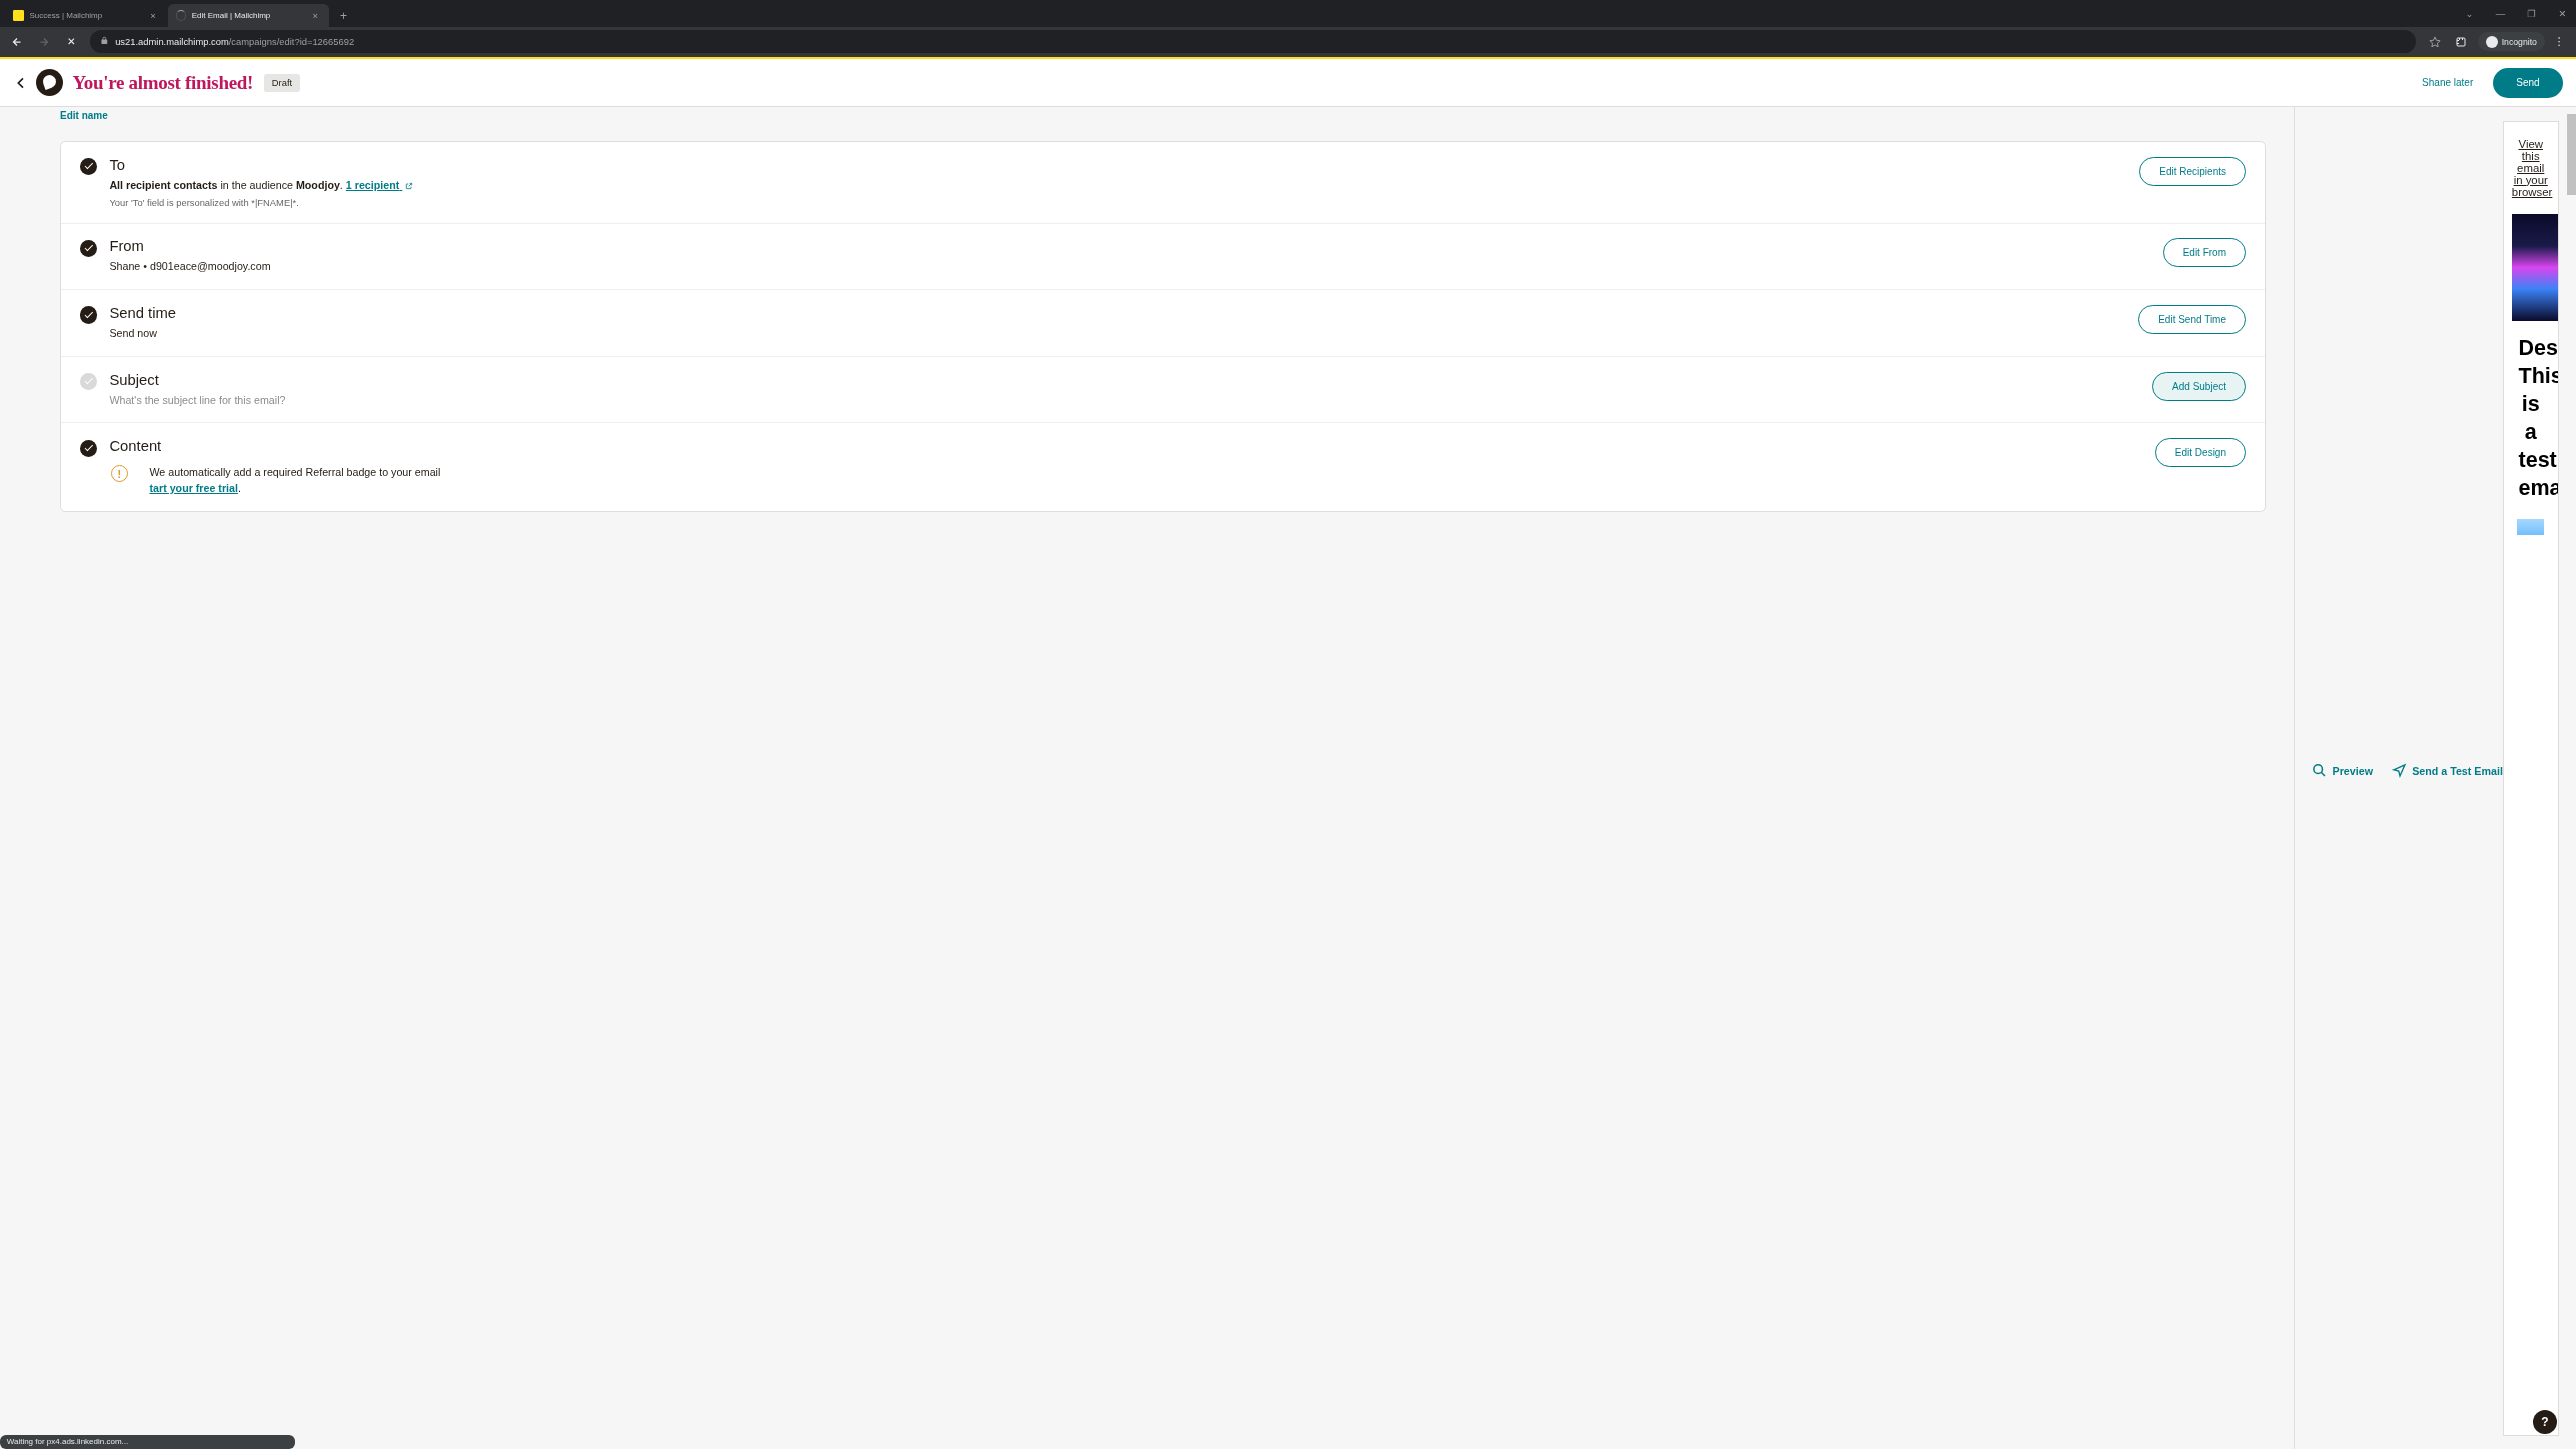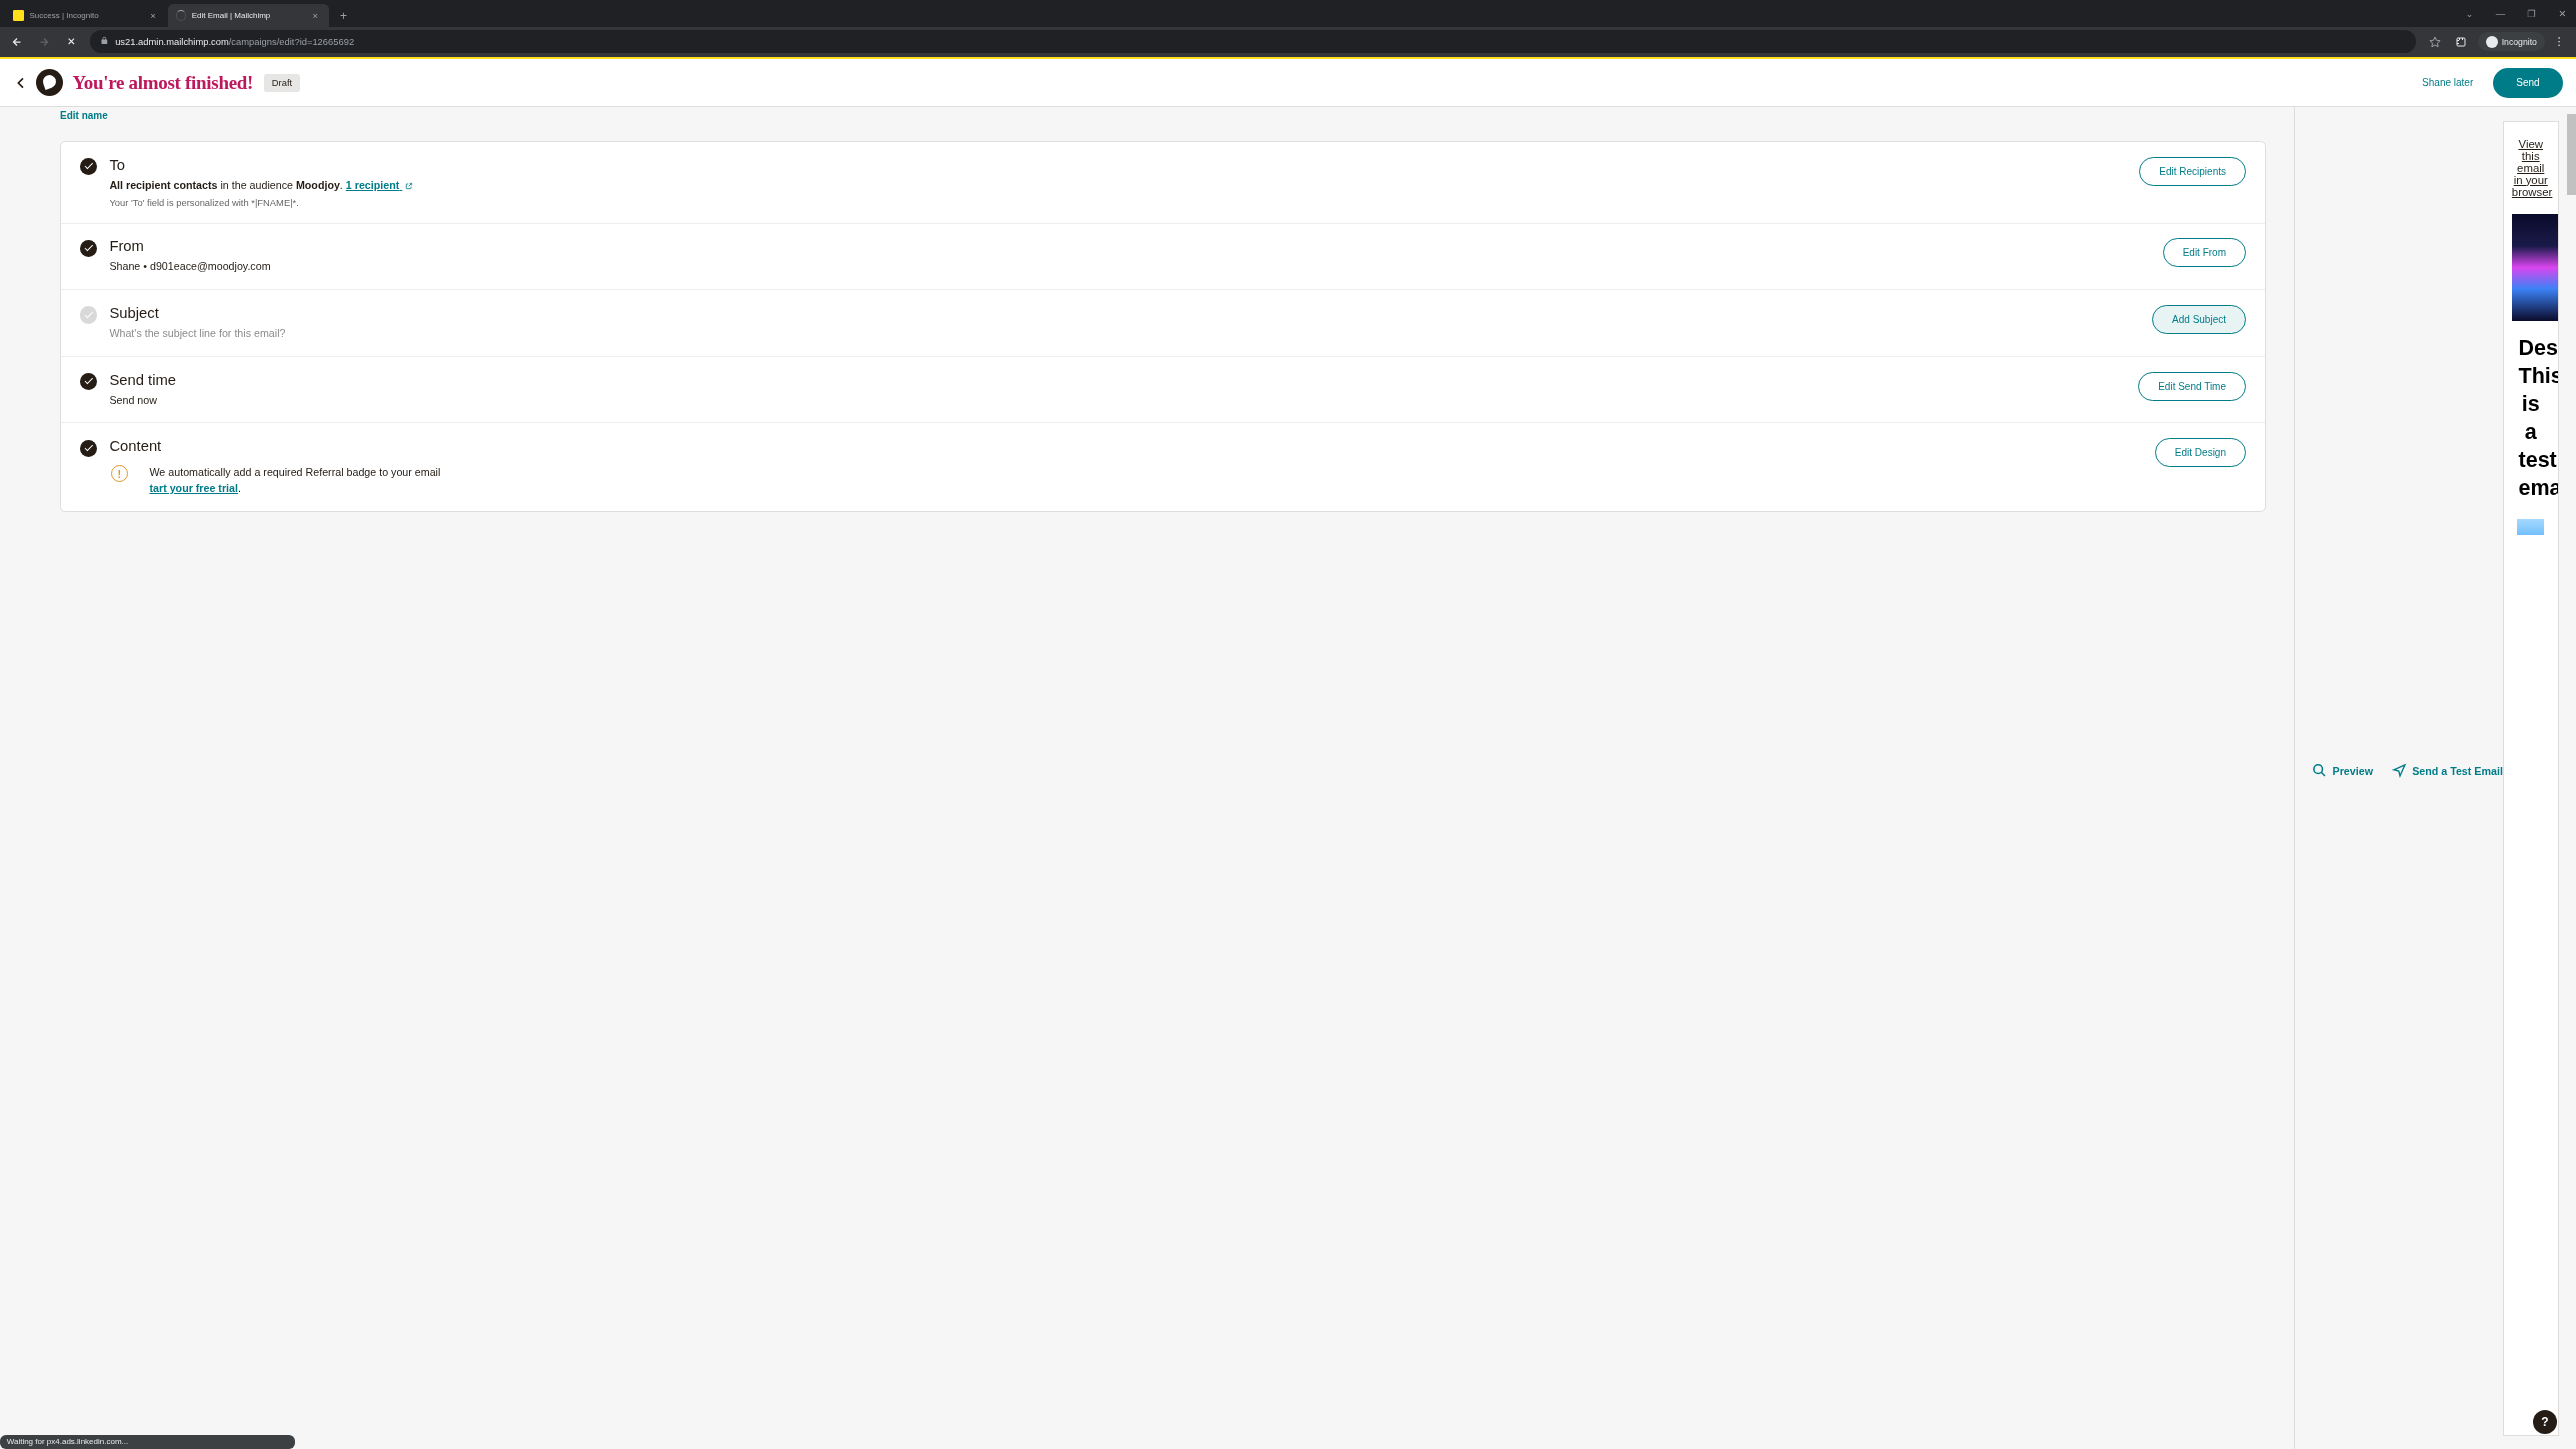--- a/index.html
+++ b/index.html
@@ -102,21 +102,21 @@
     .help-fab { position: fixed; bottom: 14.8px; right: 19px; width: 24px; height: 24px; background: #241c15; color: #fff; border-radius: 50%; display: flex; align-items: center; justify-content: center; font-size: 12px; font-weight: 600; }
 
     .start-trial { color: #007c89; font-weight: 600; text-decoration: underline; }
   </style>
 </head>
 <body>
 
 <div class="browser-chrome">
   <div class="tab inactive">
     <span class="favicon mc"></span>
-    <span class="tab-title">Success | Incognito</span>
+    <span class="tab-title">Success | Mailchimp</span>
     <span class="tab-close">×</span>
   </div>
   <div class="tab active">
     <span class="favicon spinner"></span>
     <span class="tab-title">Edit Email | Mailchimp</span>
     <span class="tab-close">×</span>
   </div>
   <div class="new-tab">+</div>
   <div class="window-controls">
     <span class="win-ctrl">⌄</span>
@@ -214,35 +214,35 @@
         <div class="section-body">
           <div class="section-title">From</div>
           <div class="section-desc">
             <span>Shane</span><span>  •  </span><span>d901eace@moodjoy.com</span>
           </div>
         </div>
         <button class="edit-btn">Edit From</button>
       </div>
 
       <div class="section">
+        <div class="status-icon done"></div>
+        <div class="section-body">
+          <div class="section-title">Send time</div>
+          <div class="section-desc">Send now</div>
+        </div>
+        <button class="edit-btn">Edit Send Time</button>
+      </div>
+
+      <div class="section">
         <div class="status-icon pending"></div>
         <div class="section-body">
           <div class="section-title">Subject</div>
           <div class="section-desc muted">What's the subject line for this email?</div>
         </div>
         <button class="edit-btn hover">Add Subject</button>
-      </div>
-
-      <div class="section">
-        <div class="status-icon done"></div>
-        <div class="section-body">
-          <div class="section-title">Send time</div>
-          <div class="section-desc">Send now</div>
-        </div>
-        <button class="edit-btn">Edit Send Time</button>
       </div>
 
       <div class="section">
         <div class="status-icon done"></div>
         <div class="section-body">
           <div class="section-title">Content</div>
           <div class="content-note">
             <div class="status-icon warn">!</div>
             <div class="section-desc">
               <span>We automatically add a required Referral badge to your email</span><br>

